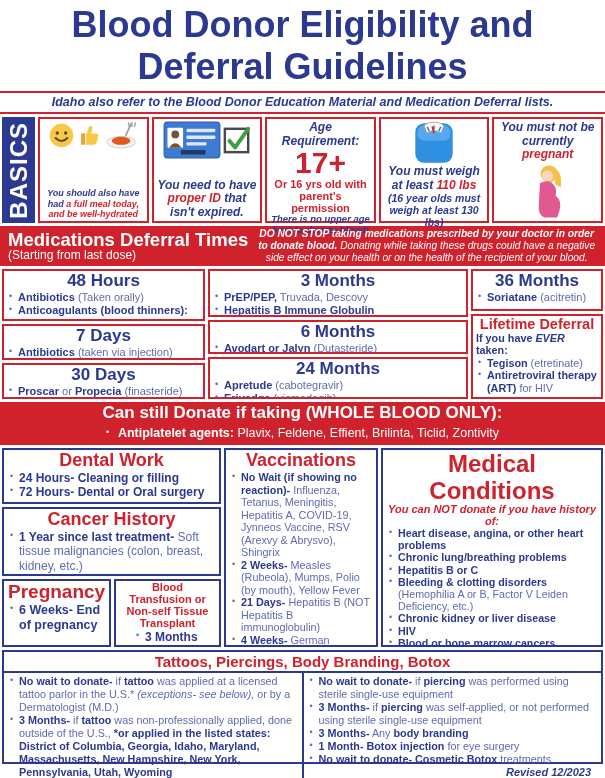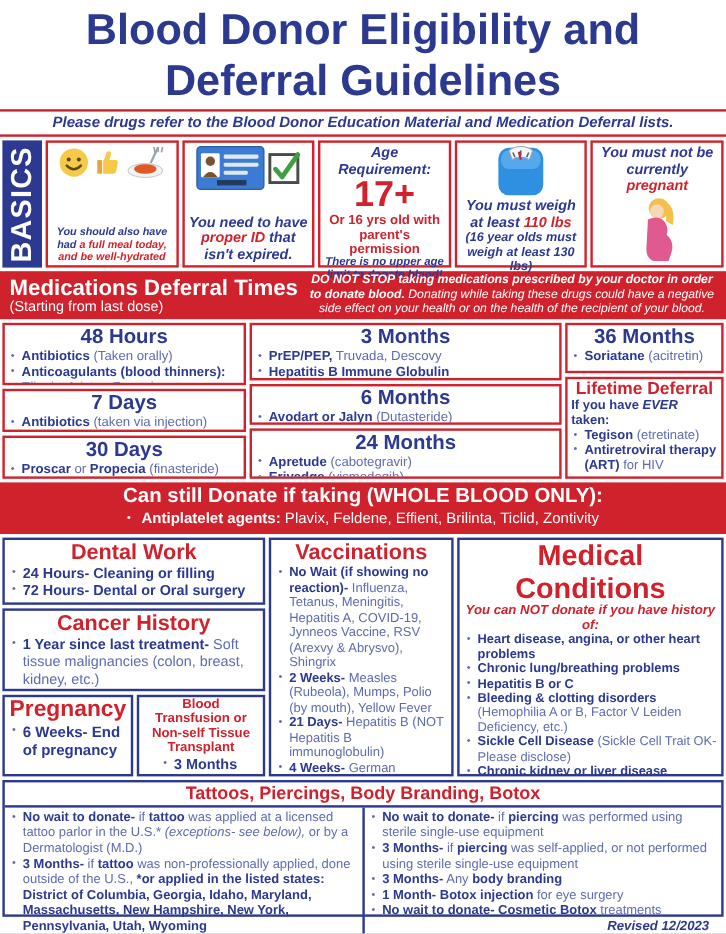--- a/index.html
+++ b/index.html
@@ -103,21 +103,21 @@
 </style>
 </head>
 <body>
 
 <div class="page">
 
   <div class="title">
     <div>Blood Donor Eligibility and</div>
     <div>Deferral Guidelines</div>
   </div>
-  <div class="subtitle-band"><span class="seg-bl">Please drugs refer to the </span><span class="seg-b">Blood Donor Education Material and Medication Deferral lists.</span></div>
+  <div class="subtitle-band"><span class="seg-bl">Idaho also refer to the </span><span class="seg-b">Blood Donor Education Material and Medication Deferral lists.</span></div>
 
   <div class="basics-row">
     <div class="basics-label">
         <span>BASICS</span>
       </div>
 
     <div class="basics-cell">
       <div class="icon-row">
         <span>
           <svg width="27" height="27" viewBox="0 0 32 32">
@@ -324,21 +324,20 @@
     </div>
     <div class="mid-col3">
       <div class="box medical">
         <h3>Medical Conditions</h3>
         <div class="medical-sub">You can NOT donate if you have history of:</div>
         <ul class="items">
           <li><span class="seg-b">Heart disease, angina, or other heart problems</span></li>
           <li><span class="seg-b">Chronic lung/breathing problems</span></li>
           <li><span class="seg-b">Hepatitis B or C</span></li>
           <li><span class="seg-b">Bleeding &amp; clotting disorders</span><span class="seg-r"> (Hemophilia A or B, Factor V Leiden Deficiency, etc.)</span></li>
-          <li><span class="seg-b">Sickle Cell Disease</span><span class="seg-r"> (Sickle Cell Trait OK- Please disclose)</span></li>
           <li><span class="seg-b">Chronic kidney or liver disease</span></li>
           <li><span class="seg-b">HIV</span></li>
           <li><span class="seg-b">Blood or bone marrow cancers</span></li>
           <li><span class="seg-b">Autoimmune Disorders</span><span class="seg-r"> (Rheumatoid Arthritis, Ulcerative Colitis, Crohn's, MS, Myasthenia Gravis, etc.)</span></li>
         </ul>
       </div>
     </div>
   </div>
 
   <div class="tattoo">

